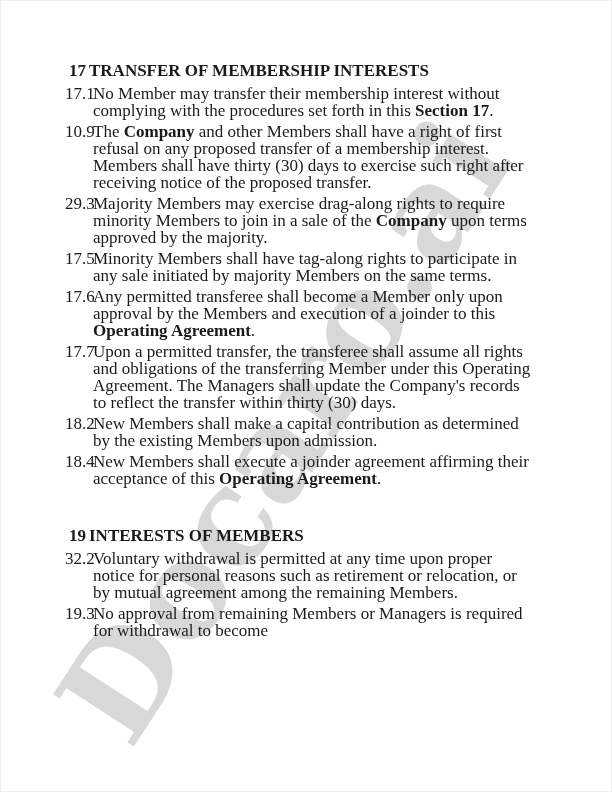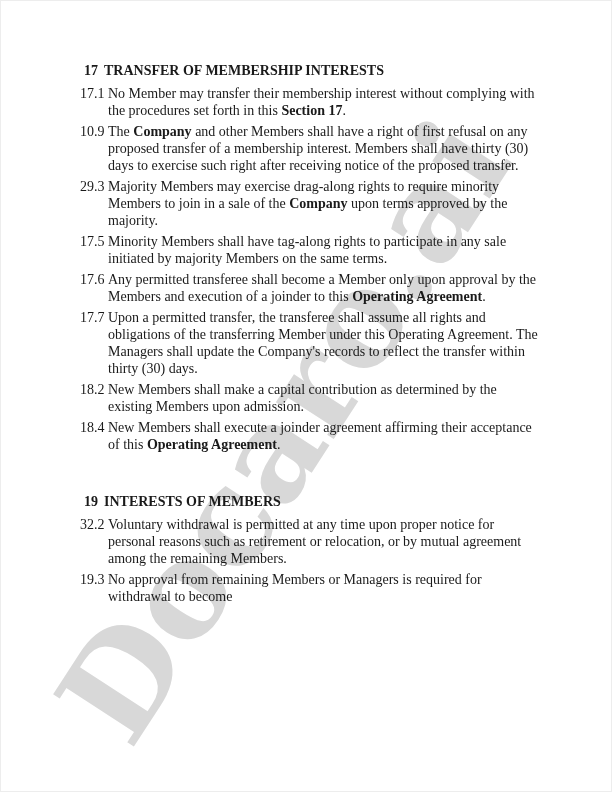--- a/index.html
+++ b/index.html
@@ -28,24 +28,23 @@
     font-size: 132px;
     line-height: 1;
     color: #d8d8d8;
     white-space: nowrap;
     z-index: 0;
     user-select: none;
   }
   .content {
     position: relative;
     z-index: 1;
-    padding: 61px 72px 0 45px;
-    font-size: 14px;
+    padding: 61px 72px 0 64px;
+    font-size: 17px;
     line-height: 17px;
-    margin-left: 34px;
   }
   .section-heading {
     display: flex;
     font-weight: bold;
     margin: 40px 0 6px 0;
   }
   .section-heading.first {
     margin-top: 0;
   }
   .section-num {

